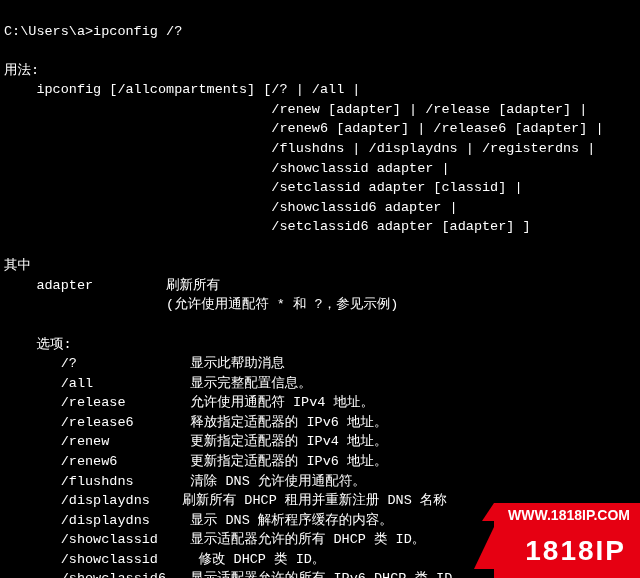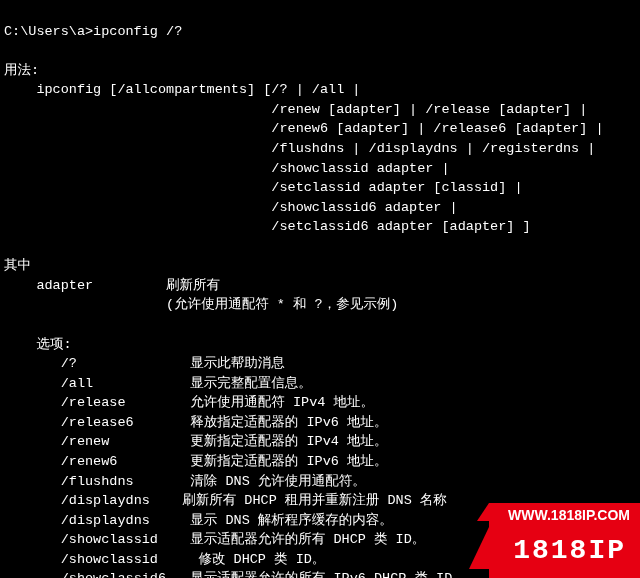--- a/index.html
+++ b/index.html
@@ -37,21 +37,21 @@
   .wm-top::before {
     content: "";
     position: absolute;
     left: -12px; top: 0;
     border-top: 18px solid transparent;
     border-right: 12px solid #e60012;
   }
   .wm-bot {
     background: #e60012;
     color: #fff;
-    font-family: Liberation Mono, monospace;
+    font-family: Liberation Sans, sans-serif;
     font-weight: 900;
     font-size: 28px;
     letter-spacing: 2px;
     padding: 4px 14px 6px 24px;
     text-align: right;
     position: relative;
   }
   .wm-bot::before {
     content: "";
     position: absolute;

